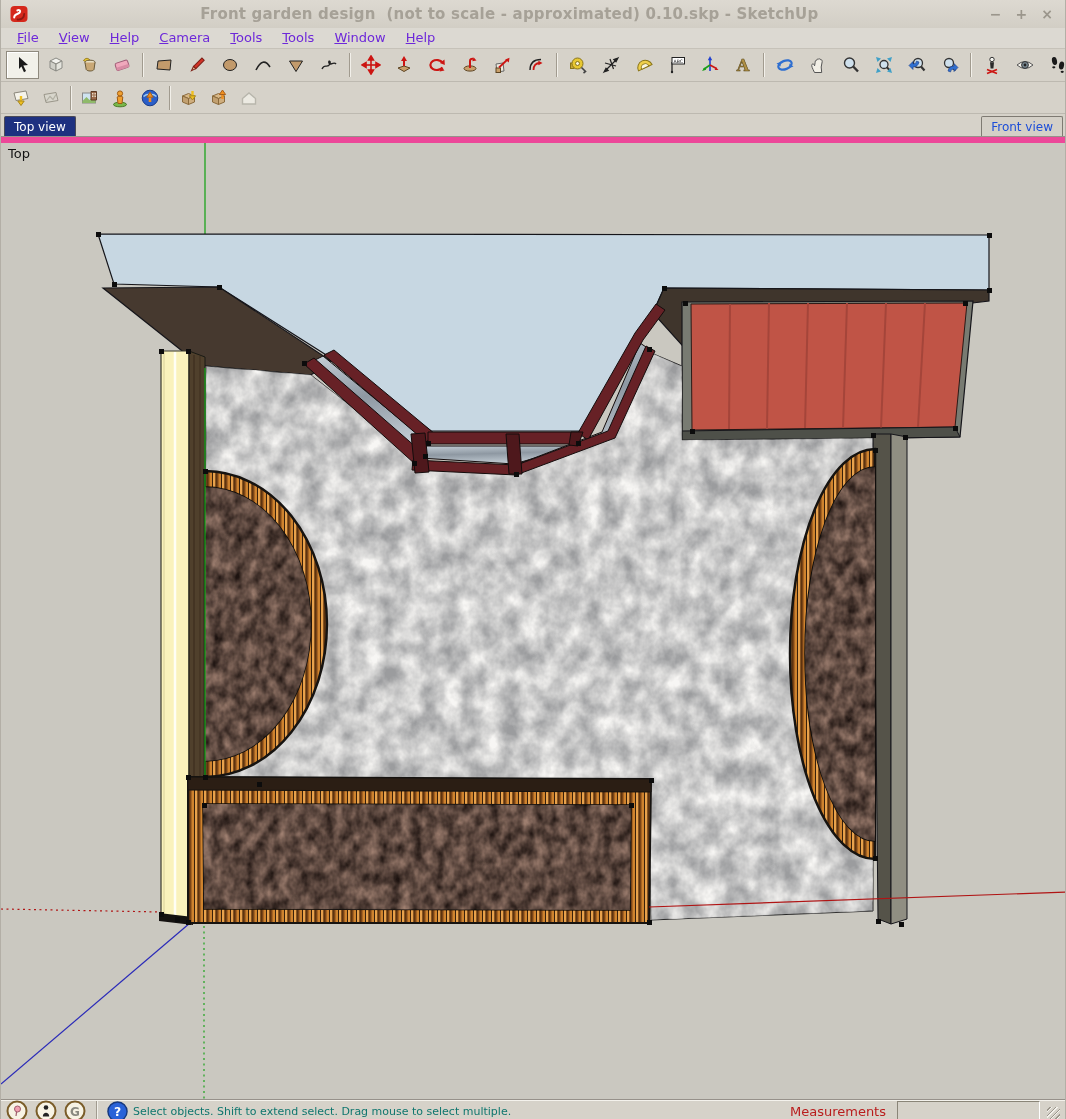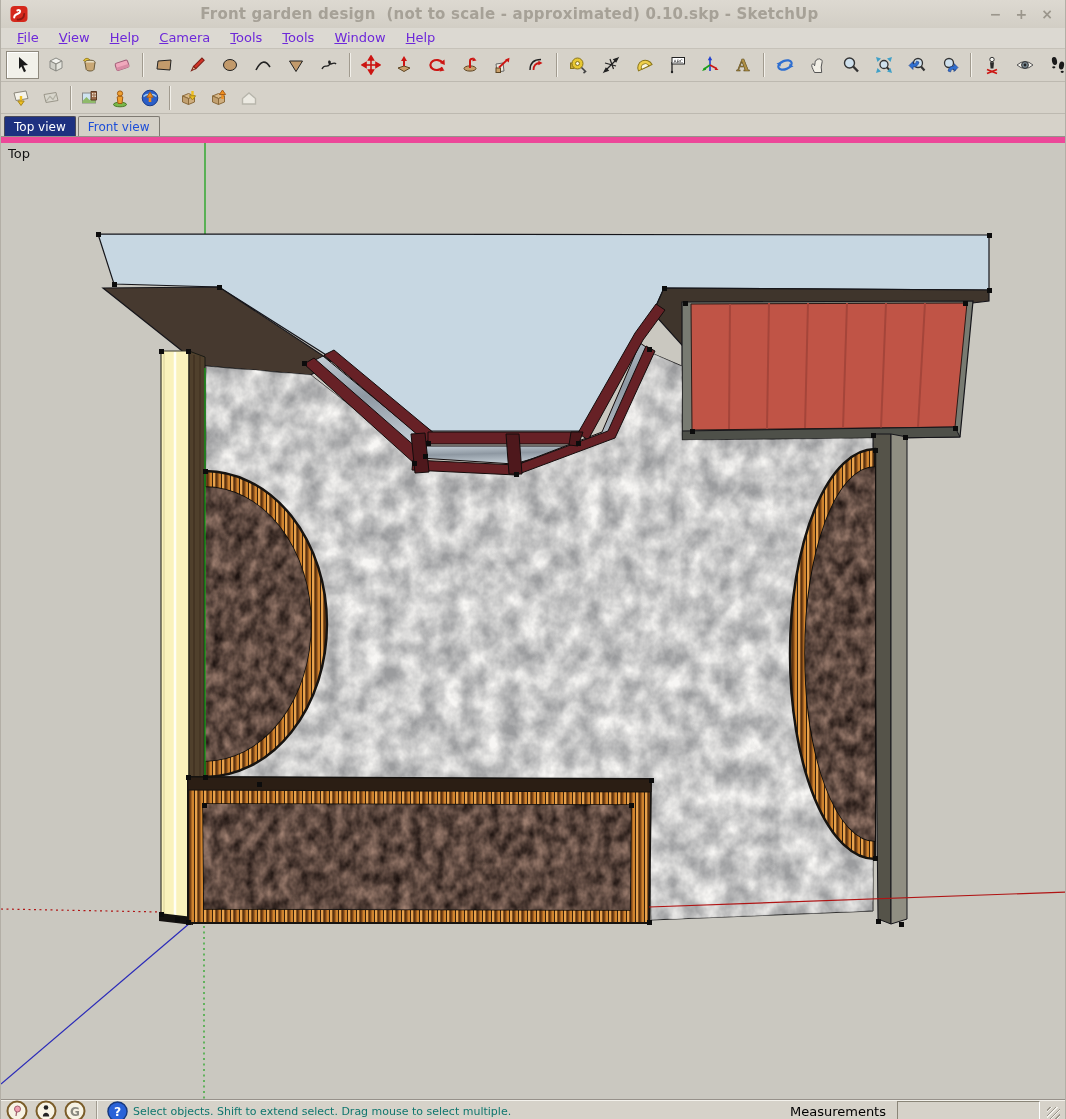--- a/index.html
+++ b/index.html
@@ -18,34 +18,34 @@
   
   .toolbar{background:#d6d2c9;display:flex;align-items:center;padding-left:5px;border-bottom:1px solid #bdb9b0;flex:0 0 auto;}
   .toolbar.row1{height:32px;}
   .toolbar.row2{height:31px;}
   .tbtn{width:33px;height:28px;display:flex;align-items:center;justify-content:center;flex:0 0 auto;}
   .row2 .tbtn{width:30px;}
   .tbtn.active{background:#f2f1ea;border:1px solid #8f8a7e;box-shadow:inset 1px 1px 0 #fff;width:31px;height:26px;}
   .tsep{width:1px;height:24px;background:#a19b8f;box-shadow:1px 0 0 #f2f0ea;margin:0 4px;flex:0 0 auto;}
   .ic{display:block;}
   
-  .tabsrow{height:22px;background:#d6d2c9;display:flex;align-items:flex-end;padding-left:3px;border-bottom:1px solid #96918a;flex:0 0 auto;}
+  .tabsrow{height:22px;background:#d6d2c9;display:flex;align-items:flex-end;padding-left:3px;border-bottom:1px solid #96918a;flex:0 0 auto;justify-content:space-between;}
   .tab{height:19px;padding:0 9px;font-size:12px;display:flex;align-items:center;background:#d4d0c7;color:#1d4ed8;
        border:1px solid #7e7a72;border-bottom:none;border-radius:2px 2px 0 0;margin-right:2px;}
   .tab.active{background:#1e3180;color:#fff;border-color:#4a4a58;}
   
   .viewport{position:relative;height:956px;background:#cac8c0;border-top:6px solid #ec4899;flex:0 0 auto;overflow:hidden;}
   .viewlabel{position:absolute;top:3px;left:7px;font-size:13px;color:#141414;z-index:5;}
   .scene{position:absolute;left:0;top:0;}
   
   .statusbar{height:28px;background:#d6d2c9;border-top:1px solid #96918a;box-shadow:inset 0 1px 0 #f4f2ec;display:flex;align-items:center;padding:0 5px;gap:5px;flex:1 1 auto;}
   .statusicons{display:flex;gap:7px;align-items:center;}
   .ssep{width:1px;height:20px;background:#a19b8f;box-shadow:1px 0 0 #f2f0ea;margin:0 5px;}
   .statustext{font-size:11px;color:#0f766e;white-space:nowrap;}
-  .measure-label{margin-left:auto;font-size:13px;color:#000000;padding-right:6px;}
+  .measure-label{margin-left:auto;font-size:13px;color:#b91c1c;padding-right:6px;}
   .measure-box{width:133px;height:19px;background:#d6d2c9;border:1px solid;border-color:#8a8578 #ffffff #ffffff #8a8578;font-size:12px;padding:0 4px;color:#111;font-family:"DejaVu Sans",sans-serif;}
   .grip{width:13px;height:13px;align-self:flex-end;margin-left:2px;margin-bottom:2px;
     background:repeating-linear-gradient(135deg,transparent 0 2px,#9b968c 2px 3px,#f4f2ec 3px 4px);}
 </style>
 </head>
 <body>
 
 <div class="window">
 
   <div class="titlebar">

